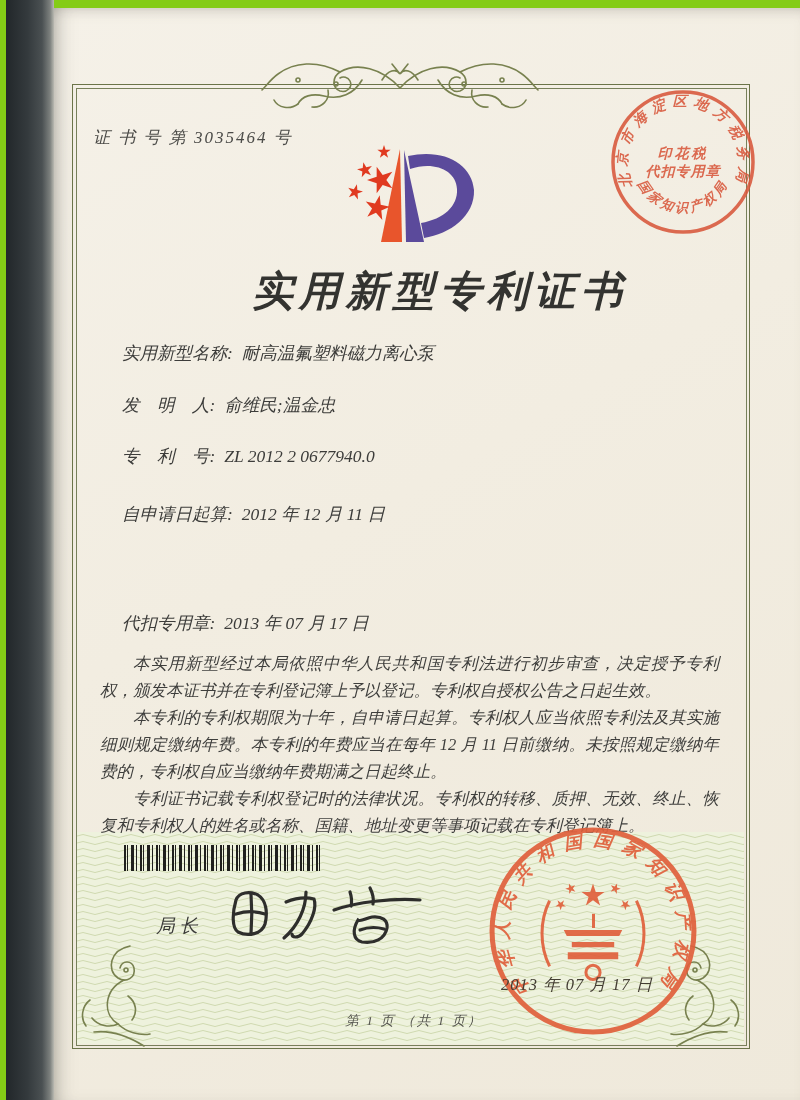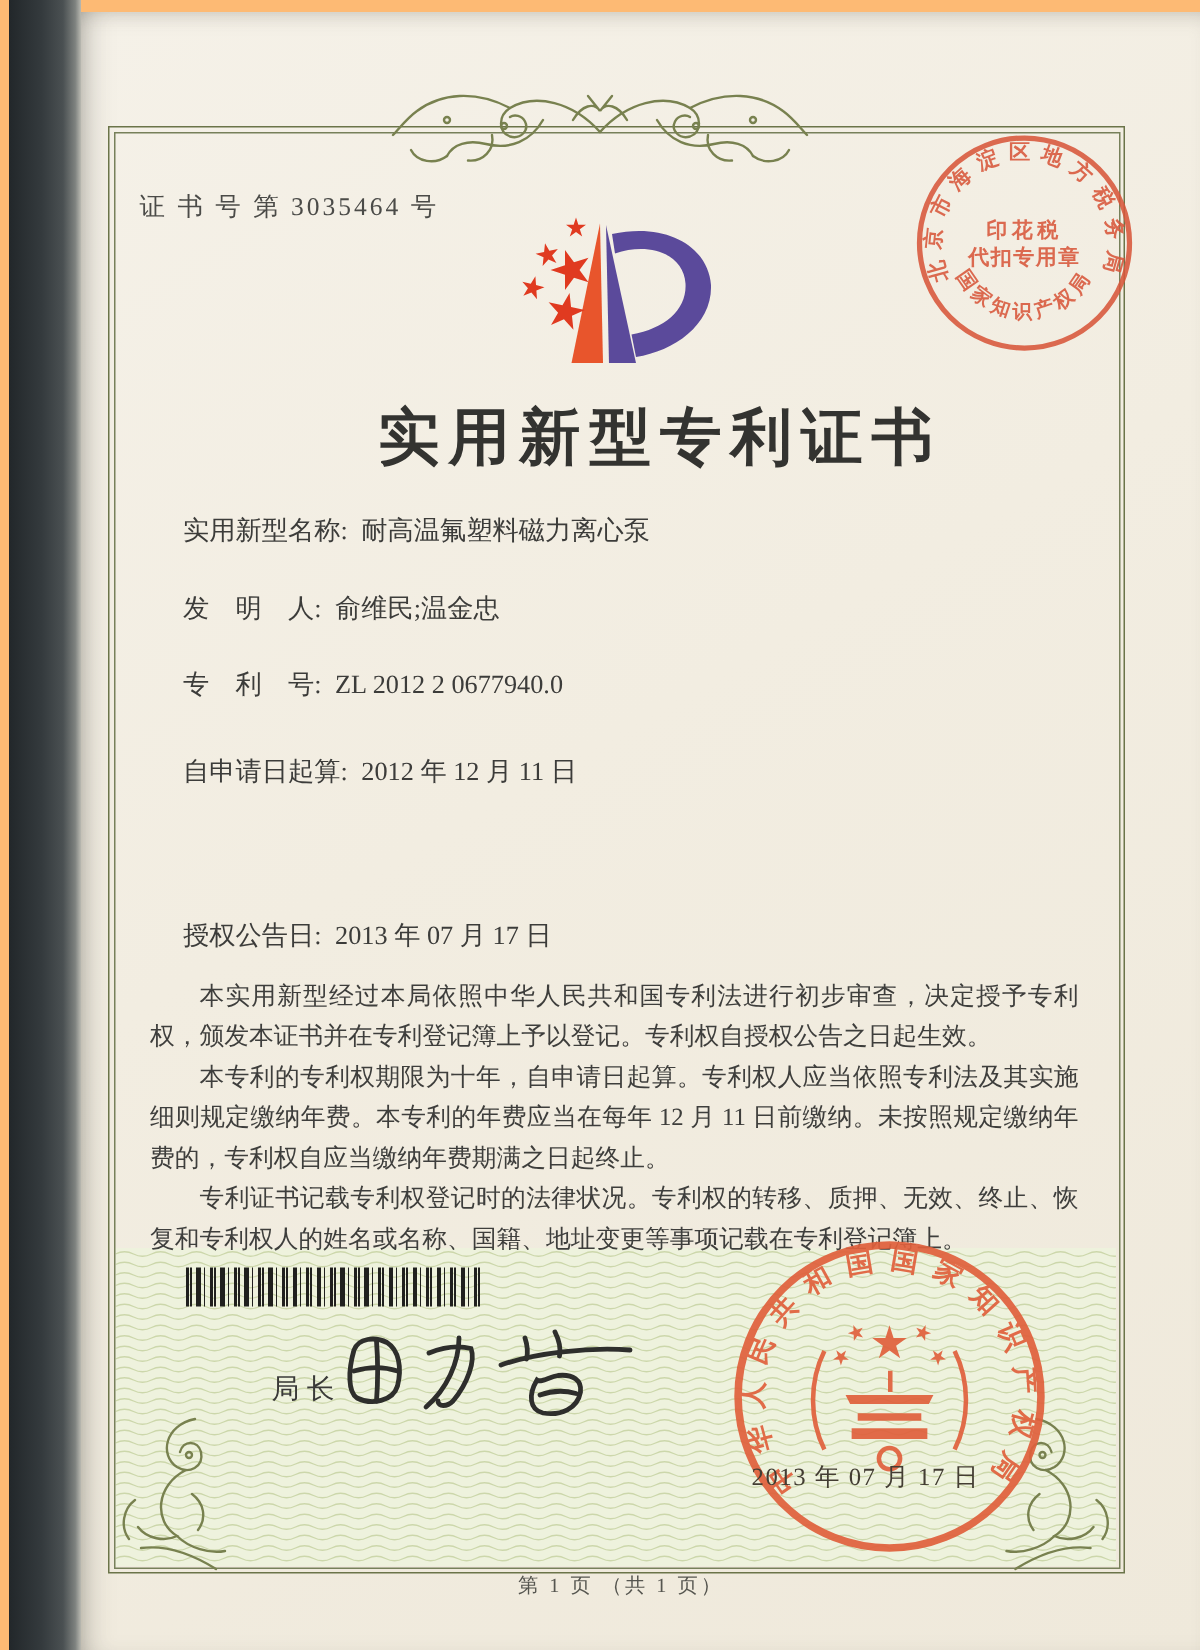--- a/index.html
+++ b/index.html
@@ -1,43 +1,43 @@
 <!DOCTYPE html>
 <html><head>
 <meta charset="utf-8">
 <style>
   html,body{margin:0;padding:0;background:#e8e8e4;}
-  .photo{position:relative;width:800px;height:1100px;background:#fdba74;overflow:hidden;
-         font-family:"Liberation Serif","DejaVu Serif",serif;}
+  .photo{position:relative;width:800px;height:1100px;background:#84cc16;overflow:hidden;
+         font-family:"Liberation Serif","DejaVu Serif",serif;font-style:italic;}
   .scan-strip{position:absolute;left:6px;top:0;width:48px;height:1100px;
       background:linear-gradient(90deg,#22272a 0%,#343a3d 45%,#4a5052 75%,#7e827f 92%,#b9b9b1 100%);}
   .paper{position:absolute;left:54px;top:8px;right:0;bottom:0;
       background:linear-gradient(150deg,#f5f1e8 0%,#f2ede1 45%,#efe9db 100%);
       box-shadow:inset 14px 0 22px -16px rgba(60,60,55,.55), inset 0 10px 16px -12px rgba(120,115,105,.45);}
   .frame{position:absolute;left:72px;top:84px;width:676px;height:963px;border:1.5px solid #6b7449;}
   .frame-inner{position:absolute;inset:2.5px;border:1px solid #77805a;}
   .green-band{position:absolute;left:77px;top:832px;width:667px;height:212px;background:#eef2dd;}
   .green-band svg{position:absolute;inset:0;}
   .cert-number{position:absolute;left:93px;top:126px;font-size:17px;letter-spacing:2px;color:#4b4b48;}
   .title{position:absolute;left:72px;top:237px;width:736px;text-align:center;font-size:41px;
          font-weight:600;letter-spacing:6px;color:#333330;}
   .field{position:absolute;left:122px;font-size:17.5px;color:#3c3c3a;white-space:nowrap;}
   .field .val{margin-left:9px;}
   .paras{position:absolute;left:100px;top:650px;width:619px;font-size:16.5px;line-height:27px;
          color:#3e3e3c;text-align:justify;}
   .paras p{margin:0;text-indent:2em;}
   .barcode{position:absolute;left:124px;top:845px;width:196px;height:26px;
       background:repeating-linear-gradient(90deg,#20201e 0 2px,transparent 2px 3px,#20201e 3px 4px,
       transparent 4px 7px,#20201e 7px 10px,transparent 10px 12px,#20201e 12px 13px,transparent 13px 16px);}
-  .signer-title{position:absolute;left:181px;top:913px;font-size:18.5px;letter-spacing:5px;color:#3a3a38;}
+  .signer-title{position:absolute;left:156px;top:913px;font-size:18.5px;letter-spacing:5px;color:#3a3a38;}
   .sig-svg{position:absolute;left:222px;top:874px;}
   .sr{position:absolute;width:1px;height:1px;overflow:hidden;opacity:0;}
   .seal-date{position:absolute;left:501px;top:974px;font-size:16.5px;letter-spacing:1px;color:#433d33;}
   .footer{position:absolute;left:72px;top:1012px;width:684px;text-align:center;font-size:13.5px;
-          letter-spacing:2px;color:#565650;margin-top:36px;}
+          letter-spacing:2px;color:#565650;}
   .ornament{position:absolute;}
   .flip{transform:scaleX(-1);}
   svg text{font-family:"Liberation Serif","DejaVu Serif",serif;}
 </style>
 </head>
 <body>
 
 <svg width="0" height="0" style="position:absolute" aria-hidden="true">
   <defs>
     <polygon id="star5" points="0,-10 2.25,-3.09 9.51,-3.09 3.63,1.18 5.88,8.09 0,3.82 -5.88,8.09 -3.63,1.18 -9.51,-3.09 -2.25,-3.09"></polygon>
@@ -158,21 +158,21 @@
   <div class="field" style="top:341px">
     <span class="lbl">实用新型名称:</span><span class="val">耐高温氟塑料磁力离心泵</span>
   </div>
   <div class="field" style="top:444px">
     <span class="lbl">专　利　号:</span><span class="val">ZL 2012 2 0677940.0</span>
   </div>
   <div class="field" style="top:502px">
     <span class="lbl">自申请日起算:</span><span class="val">2012 年 12 月 11 日</span>
   </div>
   <div class="field" style="top:611px">
-    <span class="lbl">授权公告日:</span><span class="val">2013 年 07 月 17 日</span>
+    <span class="lbl">代扣专用章:</span><span class="val">2013 年 07 月 17 日</span>
   </div>
 
   <div class="paras">
     <p>本实用新型经过本局依照中华人民共和国专利法进行初步审查，决定授予专利权，颁发本证书并在专利登记簿上予以登记。专利权自授权公告之日起生效。</p>
     <p>本专利的专利权期限为十年，自申请日起算。专利权人应当依照专利法及其实施细则规定缴纳年费。本专利的年费应当在每年 12 月 11 日前缴纳。未按照规定缴纳年费的，专利权自应当缴纳年费期满之日起终止。</p>
     <p>专利证书记载专利权登记时的法律状况。专利权的转移、质押、无效、终止、恢复和专利权人的姓名或名称、国籍、地址变更等事项记载在专利登记簿上。</p>
   </div>
 
   <div class="barcode"></div>
 

